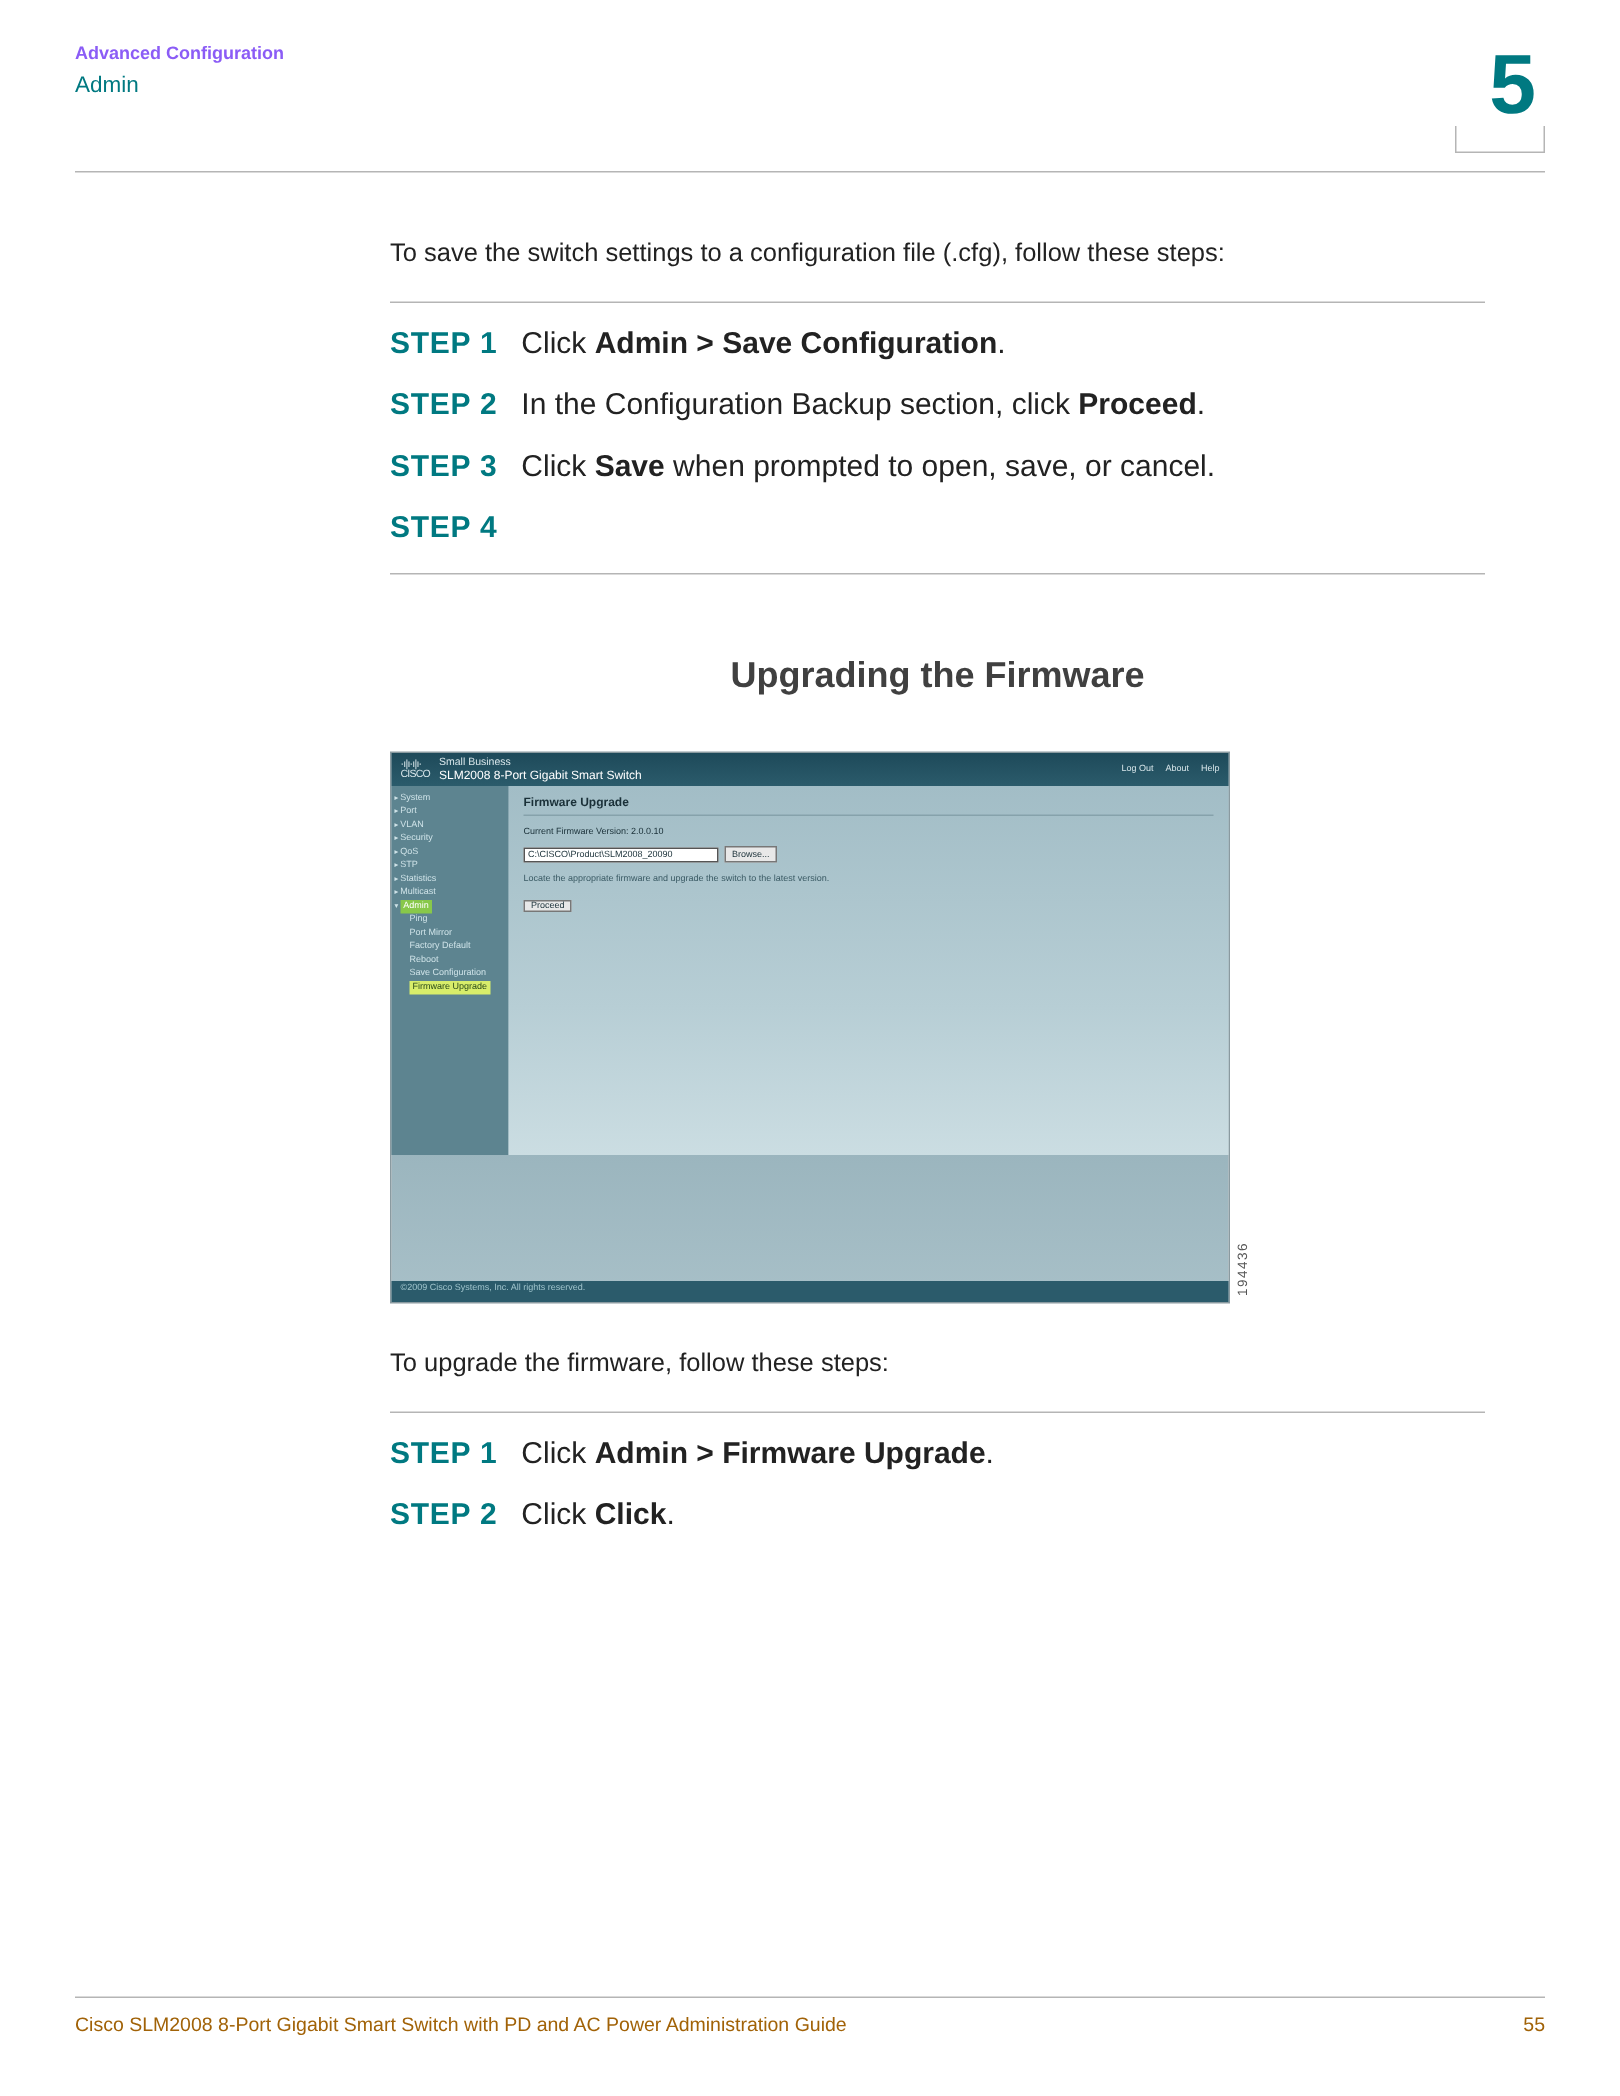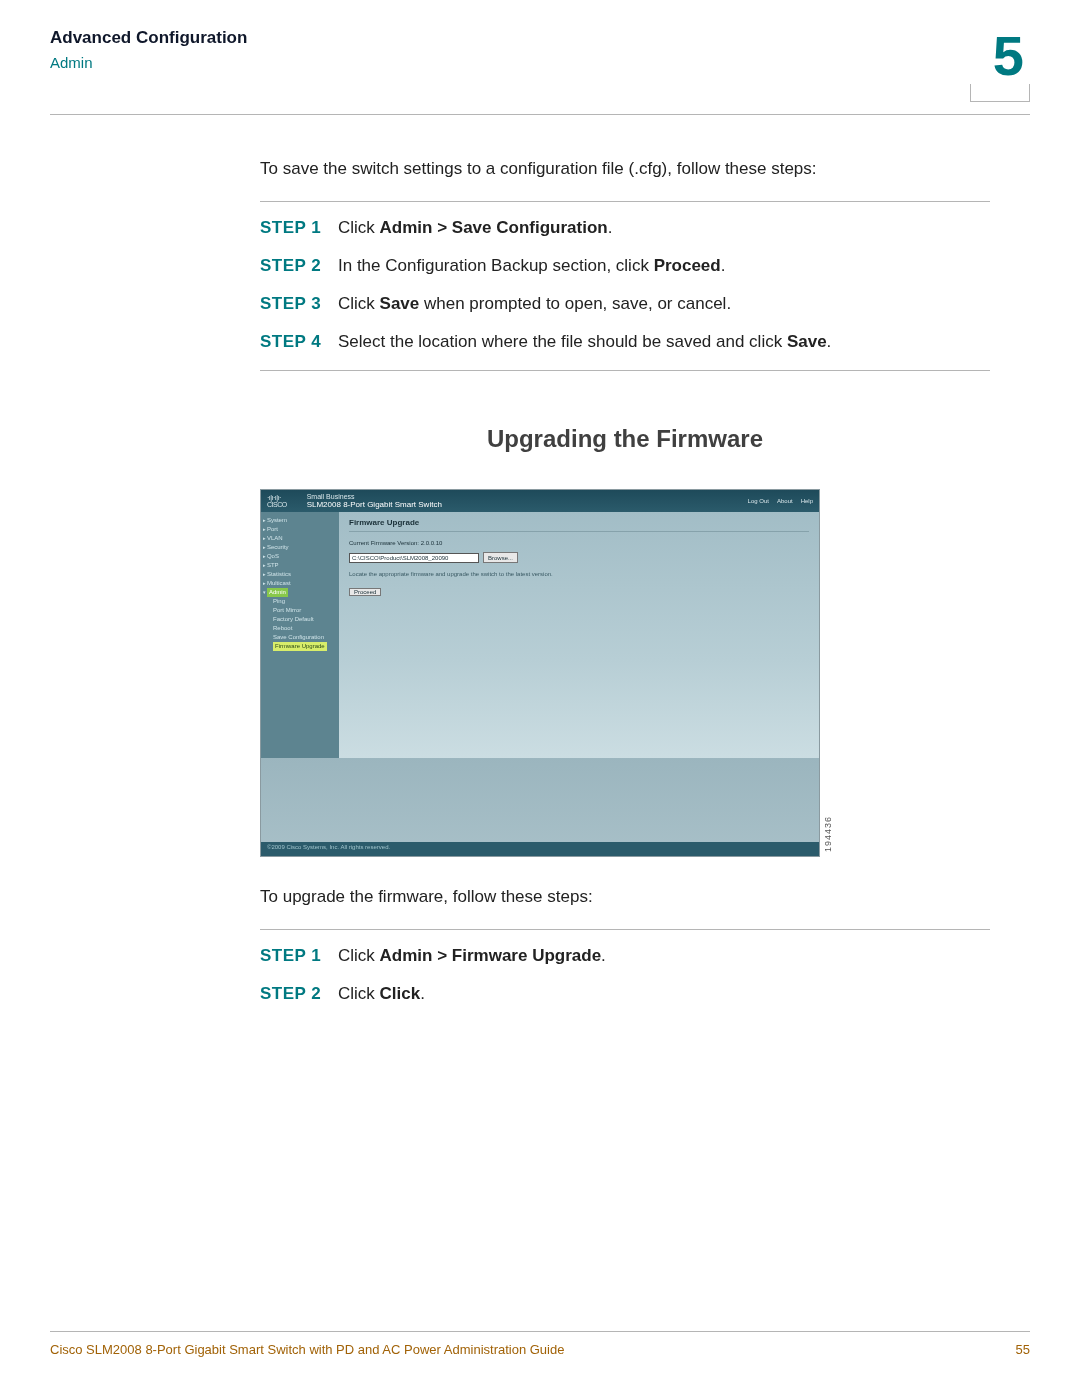--- a/index.html
+++ b/index.html
@@ -1,43 +1,43 @@
 <!DOCTYPE html>
 <html><head>
 <meta charset="utf-8">
 <style>
   * { box-sizing: border-box; margin: 0; padding: 0; }
   html, body { width: 1080px; height: 1397px; background: #fff; color: #333; font-family: Arial, Helvetica, sans-serif; }
   .page { position: relative; width: 1080px; height: 1397px; padding: 28px 50px 0 50px; }
 
   
   .header-row { display: flex; justify-content: space-between; align-items: flex-start; }
-  .header-left .chapter-title { color: #0f172a; font-weight: bold; font-size: 17px; }
+  .header-left .chapter-title { color: #8b5cf6; font-weight: bold; font-size: 12px; }
   .header-left .subsection { color: #007981; font-size: 15px; margin-top: 6px; font-weight: normal; }
   .chapter-number { color: #007981; font-size: 56px; font-weight: bold; line-height: 1; padding-right: 6px; }
   .chapter-box { border: 1px solid #b5b5b5; border-top: none; height: 18px; width: 60px; margin-left: auto; margin-top: 0; }
   .header-rule { border: none; border-top: 1px solid #b5b5b5; margin-top: 12px; }
 
   
   .body { margin-left: 210px; margin-right: 40px; }
   .intro-text { font-size: 17px; color: #222; margin-top: 44px; }
   .steps-rule { border: none; border-top: 1px solid #b5b5b5; margin-top: 22px; }
   .steps { margin-top: 16px; }
-  .step-row { display: flex; gap: 16px; font-size: 17px; color: #222; margin-bottom: 18px; }
+  .step-row { display: flex; gap: 16px; font-size: 20px; color: #222; margin-bottom: 18px; }
   .step-label { color: #007981; font-weight: bold; letter-spacing: 0.5px; white-space: nowrap; min-width: 62px; }
   .step-text strong { font-weight: bold; }
   .steps-rule.bottom { margin-top: 4px; }
 
   .section-heading { color: #404040; font-weight: bold; font-size: 24px; margin-top: 54px; text-align: center; }
   .section-body { font-size: 17px; color: #222; margin-top: 18px; }
 
   
   .shot { margin-top: 36px; width: 560px; height: 368px; background: linear-gradient(#6f8e9a 0%, #8ba8b2 40%, #a8c0c8 100%); border: 1px solid #8a9aa0; position: relative; font-family: Arial, sans-serif; }
   .shot-head { height: 22px; background: linear-gradient(#1e4a5a, #2b5b6b); display: flex; align-items: center; color: #d8e6ea; font-size: 7px; padding: 0 6px; justify-content: space-between; }
-  .shot-head .left { display: flex; align-items: center; gap: 20px; }
+  .shot-head .left { display: flex; align-items: center; gap: 6px; }
   .cisco-logo { font-size: 7px; letter-spacing: -0.5px; }
   .shot-head .right { display: flex; gap: 8px; font-size: 6px; }
   .shot-body { display: flex; height: 246px; }
   .shot-nav { width: 78px; background: #5d8490; padding: 4px 2px; font-size: 6px; color: #cfe3e8; line-height: 1.5; }
   .shot-nav .nav-item::before { content: "▸ "; font-size: 5px; }
   .shot-nav .nav-item.open::before { content: "▾ "; }
   .shot-nav .sub { padding-left: 10px; }
   .shot-nav .active { background: #d8ed6a; color: #2a4a18; padding: 0 2px; display: inline-block; }
   .shot-nav .open-lbl { background: #88c84a; color:#fff; padding:0 2px; display:inline-block;}
   .shot-main { flex: 1; background: linear-gradient(#a2bdc6 0%, #b7ced5 60%, #cbdde2 100%); padding: 6px 10px; font-size: 7px; color: #1a3038; }
@@ -86,21 +86,20 @@
       <div class="step-row">
         <div class="step-label">STEP 2</div>
         <div class="step-text"><span>In the Configuration Backup section, click </span><strong>Proceed</strong><span>.</span></div>
       </div>
       <div class="step-row">
         <div class="step-label">STEP 3</div>
         <div class="step-text"><span>Click </span><strong>Save</strong><span> when prompted to open, save, or cancel.</span></div>
       </div>
       <div class="step-row">
         <div class="step-label">STEP 4</div>
-        <div class="step-text"><span>Select the location where the file should be saved and click </span><strong>Save</strong><span>.</span></div>
       </div>
     </div>
     <hr class="steps-rule bottom">
 
     <div class="section-heading">Upgrading the Firmware</div>
 
     <div class="shot">
       <div class="shot-head">
         <div class="left">
           <span class="cisco-logo">·ı|ı·ı|ı·<br>CISCO</span>

